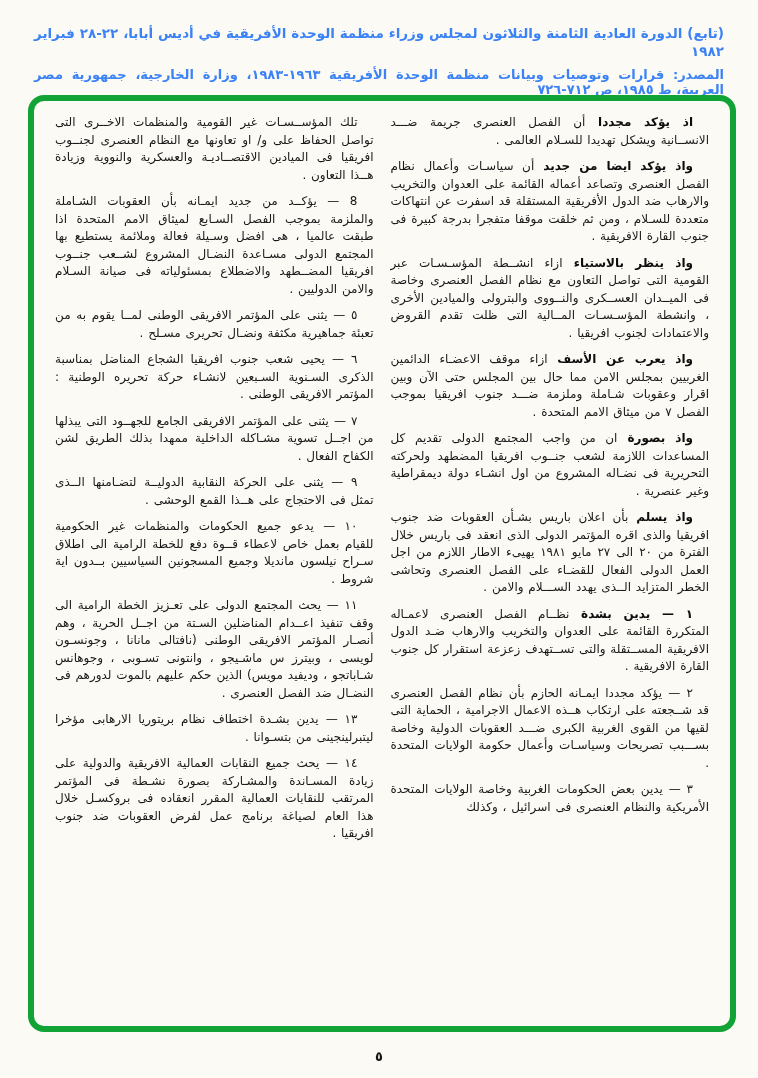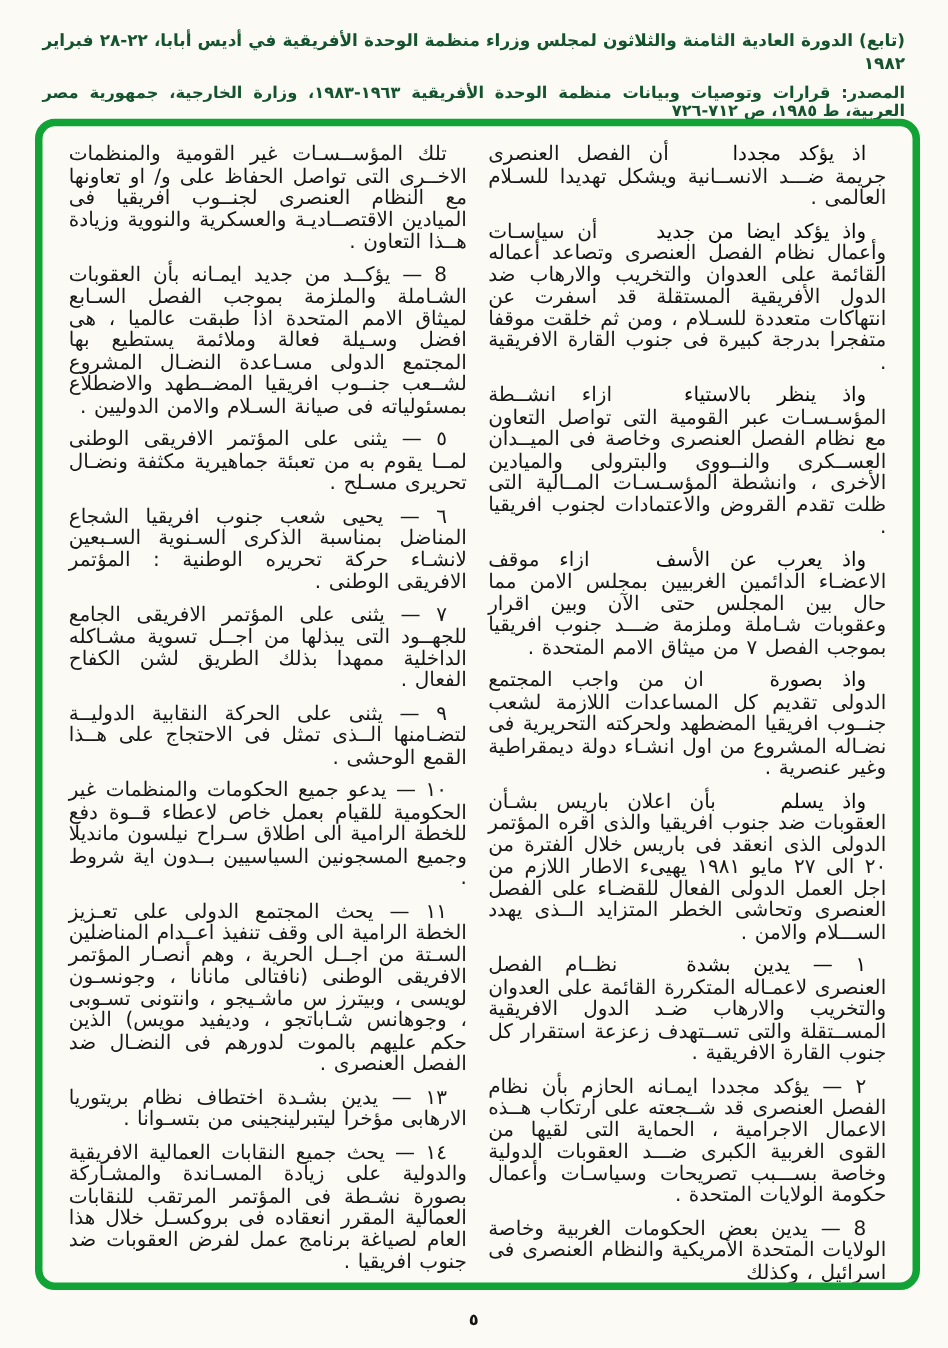--- a/index.html
+++ b/index.html
@@ -11,21 +11,21 @@
     overflow: hidden;
   }
   .page {
     position: absolute; inset: 0;
   }
   .doc-header {
     position: absolute;
     top: 24px; right: 34px; left: 34px;
     direction: rtl;
     text-align: right;
-    color: #14532d;
+    color: #3b82f6;
   }
   .doc-header .line1 {
     font-size: 13.5px;
     font-weight: 700;
     line-height: 18px;
     text-align: justify;
   }
   .doc-header .line2 {
     font-size: 13px;
     font-weight: 700;
@@ -52,27 +52,27 @@
     overflow: hidden;
   }
   .col {
     flex: 1 1 0;
     min-width: 0;
     direction: rtl;
     text-align: justify;
     color: #191919;
   }
   .para {
-    font-size: 16px;
+    font-size: 12px;
     line-height: 17.5px;
     margin: 0 0 9px 0;
     text-indent: 16px;
     word-spacing: 1px;
   }
-  .para strong { font-weight: 400; color: #0d0d0d; padding-left: 37px; }
+  .para strong { font-weight: 700; color: #0d0d0d; }
   .page-number {
     position: absolute;
     bottom: 14px; left: 0; right: 0;
     text-align: center;
     font-size: 13px;
     font-weight: 700;
     color: #151515;
   }
 </style>
 </head>
@@ -89,21 +89,21 @@
     <div class="cols">
       <div class="col">
           <p class="para"><strong>اذ يؤكد مجددا </strong>أن الفصل العنصرى جريمة ضـــد الانســانية ويشكل تهديدا للسـلام العالمى .</p>
           <p class="para"><strong>واذ يؤكد ايضا من جديد </strong>أن سياسـات وأعمال نظام الفصل العنصرى وتصاعد أعماله القائمة على العدوان والتخريب والارهاب ضد الدول الأفريقية المستقلة قد اسفرت عن انتهاكات متعددة للسـلام ، ومن ثم خلقت موقفا متفجرا بدرجة كبيرة فى جنوب القارة الافريقية .</p>
           <p class="para"><strong>واذ ينظر بالاستياء </strong>ازاء انشــطة المؤسـسـات عبر القومية التى تواصل التعاون مع نظام الفصل العنصرى وخاصة فى الميــدان العســكرى والنــووى والبترولى والميادين الأخرى ، وانشطة المؤسـسـات المــالية التى ظلت تقدم القروض والاعتمادات لجنوب افريقيا .</p>
           <p class="para"><strong>واذ يعرب عن الأسف </strong>ازاء موقف الاعضـاء الدائمين الغربيين بمجلس الامن مما حال بين المجلس حتى الآن وبين اقرار وعقوبات شـاملة وملزمة ضـــد جنوب افريقيا بموجب الفصل ٧ من ميثاق الامم المتحدة .</p>
           <p class="para"><strong>واذ بصورة </strong>ان من واجب المجتمع الدولى تقديم كل المساعدات اللازمة لشعب جنــوب افريقيا المضطهد ولحركته التحريرية فى نضـاله المشروع من اول انشـاء دولة ديمقراطية وغير عنصرية .</p>
           <p class="para"><strong>واذ يسلم </strong>بأن اعلان باريس بشـأن العقوبات ضد جنوب افريقيا والذى اقره المؤتمر الدولى الذى انعقد فى باريس خلال الفترة من ٢٠ الى ٢٧ مايو ١٩٨١ يهيىء الاطار اللازم من اجل العمل الدولى الفعال للقضـاء على الفصل العنصرى وتحاشى الخطر المتزايد الــذى يهدد الســـلام والامن .</p>
           <p class="para"><strong>١ — يدين بشدة </strong>نظــام الفصل العنصرى لاعمـاله المتكررة القائمة على العدوان والتخريب والارهاب ضـد الدول الافريقية المســتقلة والتى تســتهدف زعزعة استقرار كل جنوب القارة الافريقية .</p>
           <p class="para">٢ — يؤكد مجددا ايمـانه الحازم بأن نظام الفصل العنصرى قد شــجعته على ارتكاب هــذه الاعمال الاجرامية ، الحماية التى لقيها من القوى الغربية الكبرى ضـــد العقوبات الدولية وخاصة بســـبب تصريحات وسياسـات وأعمال حكومة الولايات المتحدة .</p>
-          <p class="para">8 — يدين بعض الحكومات الغربية وخاصة الولايات المتحدة الأمريكية والنظام العنصرى فى اسرائيل ، وكذلك</p>
+          <p class="para">٣ — يدين بعض الحكومات الغربية وخاصة الولايات المتحدة الأمريكية والنظام العنصرى فى اسرائيل ، وكذلك</p>
         </div>
       <div class="col">
           <p class="para">تلك المؤســسـات غير القومية والمنظمات الاخــرى التى تواصل الحفاظ على و/ او تعاونها مع النظام العنصرى لجنــوب افريقيا فى الميادين الاقتصــاديـة والعسكرية والنووية وزيادة هــذا التعاون .</p>
           <p class="para">8 — يؤكــد من جديد ايمـانه بأن العقوبات الشـاملة والملزمة بموجب الفصل السـابع لميثاق الامم المتحدة اذا طبقت عالميا ، هى افضل وسـيلة فعالة وملائمة يستطيع بها المجتمع الدولى مسـاعدة النضـال المشروع لشــعب جنــوب افريقيا المضــطهد والاضطلاع بمسئولياته فى صيانة السـلام والامن الدوليين .</p>
           <p class="para">٥ — يثنى على المؤتمر الافريقى الوطنى لمــا يقوم به من تعبئة جماهيرية مكثفة ونضـال تحريرى مسـلح .</p>
           <p class="para">٦ — يحيى شعب جنوب افريقيا الشجاع المناضل بمناسبة الذكرى السـنوية السـبعين لانشـاء حركة تحريره الوطنية : المؤتمر الافريقى الوطنى .</p>
           <p class="para">٧ — يثنى على المؤتمر الافريقى الجامع للجهــود التى يبذلها من اجــل تسوية مشـاكله الداخلية ممهدا بذلك الطريق لشن الكفاح الفعال .</p>
           <p class="para">٩ — يثنى على الحركة النقابية الدوليــة لتضـامنها الــذى تمثل فى الاحتجاج على هــذا القمع الوحشى .</p>
           <p class="para">١٠ — يدعو جميع الحكومات والمنظمات غير الحكومية للقيام بعمل خاص لاعطاء قــوة دفع للخطة الرامية الى اطلاق سـراح نيلسون مانديلا وجميع المسجونين السياسيين بــدون اية شروط .</p>
           <p class="para">١١ — يحث المجتمع الدولى على تعـزيز الخطة الرامية الى وقف تنفيذ اعــدام المناضلين السـتة من اجــل الحرية ، وهم أنصـار المؤتمر الافريقى الوطنى (نافتالى مانانا ، وجونسـون لويسى ، وبيترز س ماشـيجو ، وانتونى تسـوبى ، وجوهانس شـاباتجو ، وديفيد مويس) الذين حكم عليهم بالموت لدورهم فى النضـال ضد الفصل العنصرى .</p>

